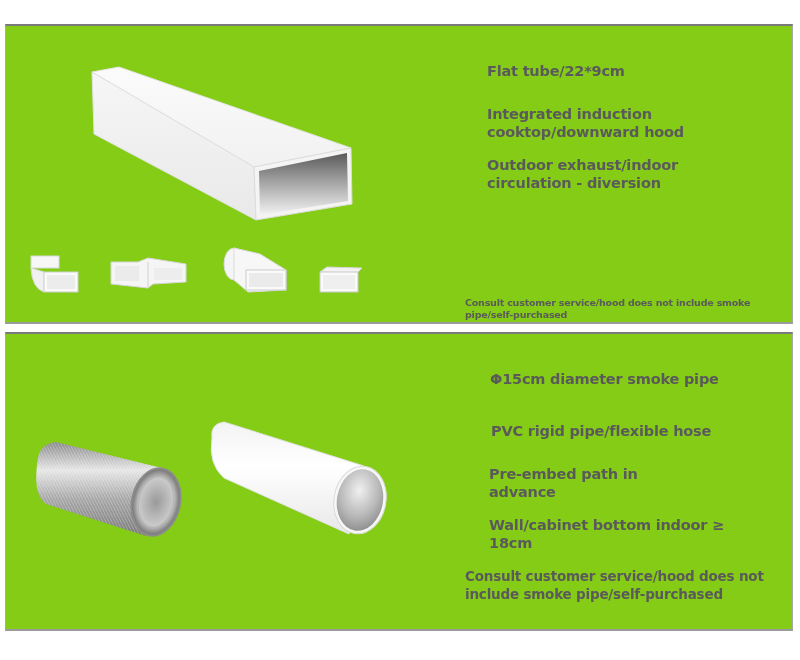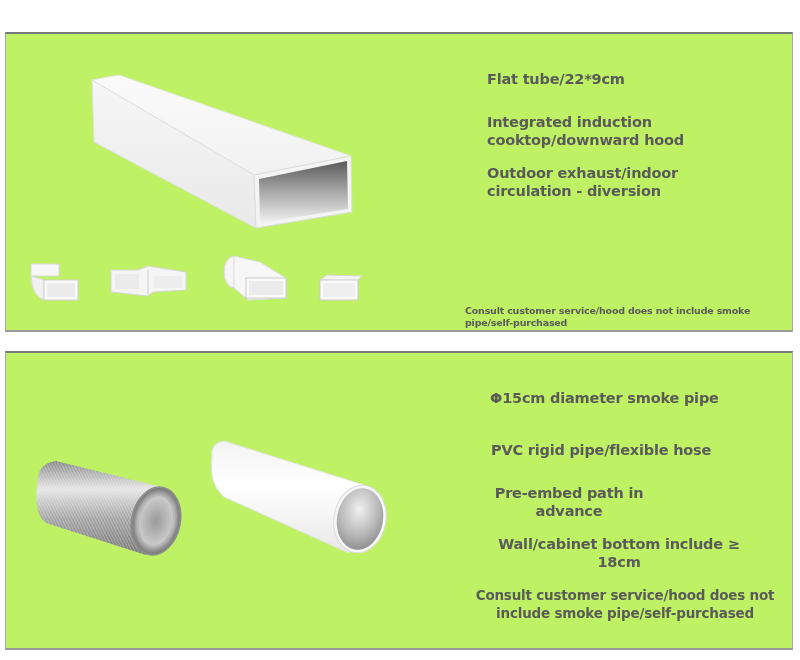--- a/index.html
+++ b/index.html
@@ -1,19 +1,19 @@
 <!DOCTYPE html>
 <html><head>
   <meta charset="utf-8">
   <style>
     html, body { margin:0; padding:0; background:#ffffff; }
     body { width:800px; height:660px; position:relative; overflow:hidden; font-family:"DejaVu Sans", sans-serif; }
-    .panel { position:absolute; left:5px; width:788px; background:#bef264; border:1px solid #a8a8a8; border-top:2px solid #7a7a7a; border-bottom:2px solid #9a9a9a; box-sizing:border-box;margin-top:8px; }
+    .panel { position:absolute; left:5px; width:788px; background:#84cc16; border:1px solid #a8a8a8; border-top:2px solid #7a7a7a; border-bottom:2px solid #9a9a9a; box-sizing:border-box; }
     #p1 { top:24px; height:300px; }
-    #p2 { top:343px; height:299px;text-align:center; }
+    #p2 { top:332px; height:299px; }
     .txt { position:absolute; color:#5a5a5a; font-weight:bold; font-size:14.5px; line-height:18px; letter-spacing:-0.2px; }
     .small { font-size:9.5px; line-height:12px; letter-spacing:-0.2px; }
     .mid { font-size:13.5px; line-height:18px; }
     svg { position:absolute; }
   </style>
 </head>
 <body>
 
 <div id="p1" class="panel">
 
@@ -107,15 +107,15 @@
         </radialGradient>
     </defs>
     <path d="M8 20 Q6 6 20 4 L160 48 L145 116 L20 60 Q4 46 8 20 Z" fill="url(#gPvc)" stroke="#e2e2e2"></path>
     <ellipse cx="156" cy="82" rx="26" ry="34" transform="rotate(10 156 82)" fill="#f7f7f7" stroke="#dadada"></ellipse>
     <ellipse cx="156" cy="82" rx="23" ry="31" transform="rotate(10 156 82)" fill="url(#gPvcIn)"></ellipse>
   </svg>
 
   <div class="txt" style="left:484px;top:36px;">Φ15cm diameter smoke pipe</div>
   <div class="txt" style="left:485px;top:88px;">PVC rigid pipe/flexible hose</div>
   <div class="txt" style="left:483px;top:131px;width:160px;">Pre-embed path in advance</div>
-  <div class="txt" style="left:483px;top:182px;width:260px;">Wall/cabinet bottom include ≥ 18cm</div>
+  <div class="txt" style="left:483px;top:182px;width:260px;">Wall/cabinet bottom indoor ≥ 18cm</div>
   <div class="txt mid" style="left:459px;top:233px;width:320px;">Consult customer service/hood does not include smoke pipe/self-purchased</div>
 </div>
 
 </body></html>

